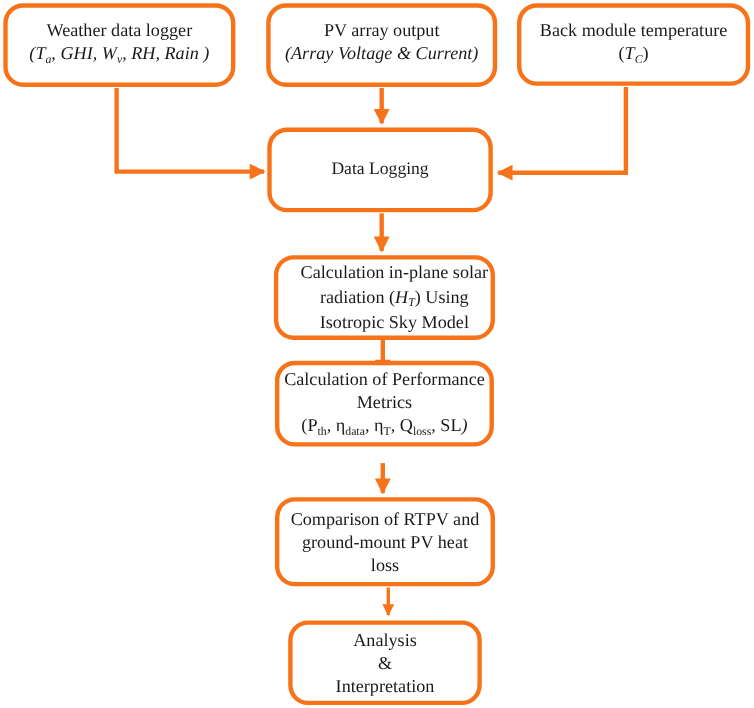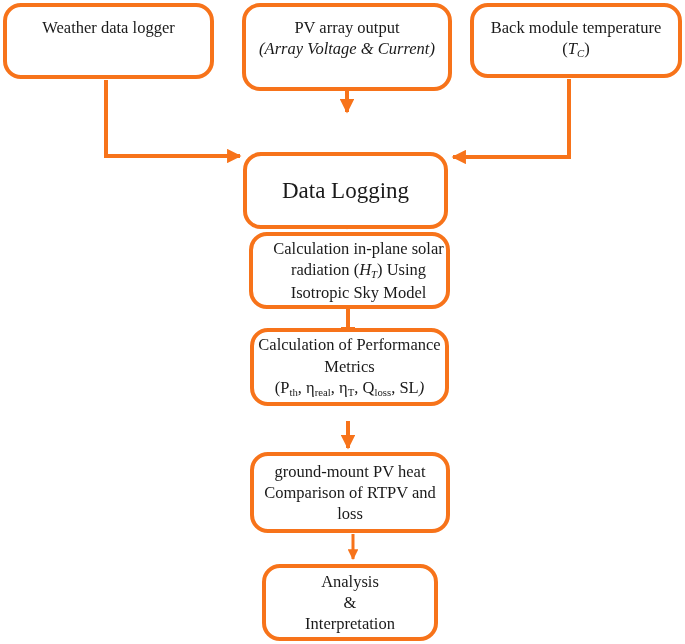--- a/index.html
+++ b/index.html
@@ -20,21 +20,21 @@
     border:4px solid var(--accent);border-radius:18px;background:var(--bg);
     display:flex;flex-direction:column;justify-content:center;align-items:center;
     text-align:center;font-size:16.5px;line-height:1.28;color:var(--ink);
     padding:4px 6px;
   }
   .node.top-align{justify-content:flex-start;padding-top:10px;}
   .node .line{white-space:nowrap;}
   .i{font-style:italic;}
   .sub{font-size:0.65em;vertical-align:-0.3em;}
   .isub{font-style:italic;font-size:0.65em;vertical-align:-0.3em;}
-  .dl{font-size:23px;margin-top:36px;}
+  .dl{font-size:16px;}
 </style>
 </head>
 <body>
 
 <div id="canvas">
 
   <svg id="edges" width="685" height="644" viewBox="0 0 685 644">
     <defs>
       <marker id="ah" viewBox="0 0 10 10" refX="9" refY="5" markerWidth="4" markerHeight="3.6" orient="auto">
         <path d="M0,0 L10,5 L0,10 Z" fill="var(--accent)"></path>
@@ -46,23 +46,24 @@
       <path d="M569,79 L569,157 L453,157" marker-end="url(#ah)"></path>
       <path d="M347,194 L347,228" marker-end="url(#ah)"></path>
       <path d="M348,309 L348,340" marker-end="url(#ah)"></path>
       <path d="M348,421 L348,448" marker-end="url(#ah)"></path>
       <path d="M353,534 L353,559" stroke-width="3" marker-end="url(#ah)"></path>
     </g>
   </svg>
 
   <div class="node top-align" style="left:3px;top:3px;width:211px;height:76px;">
       <div class="line"><span>Weather data logger</span></div>
+      <div class="line"><span class="i">(T</span><span class="isub">a</span><span class="i">, GHI, W</span><span class="isub">v</span><span class="i">, RH, Rain )</span></div>
     </div>
 
-  <div class="node top-align" style="left:242px;top:3px;width:210px;height:88px;">
+  <div class="node top-align" style="left:242px;top:3px;width:210px;height:76px;">
       <div class="line"><span>PV array output</span></div>
       <div class="line"><span class="i">(Array Voltage &amp; Current)</span></div>
     </div>
 
   <div class="node top-align" style="left:470px;top:3px;width:212px;height:75px;align-items:center;">
       <div class="line"><span>Back module temperature</span></div>
       <div class="line"><span>(</span><span class="i">T</span><span class="isub">C</span><span>)</span></div>
     </div>
 
   <div class="node dl" style="left:243px;top:116px;width:205px;height:77px;">
@@ -71,26 +72,26 @@
 
   <div class="node" style="left:249px;top:232px;width:201px;height:77px;padding-left:24px;">
       <div class="line"><span>Calculation in-plane solar</span></div>
       <div class="line"><span>radiation (</span><span class="i">H</span><span class="isub">T</span><span>) Using</span></div>
       <div class="line"><span>Isotropic Sky Model</span></div>
     </div>
 
   <div class="node" style="left:250px;top:328px;width:199px;height:78px;">
       <div class="line"><span>Calculation of Performance</span></div>
       <div class="line"><span>Metrics</span></div>
-      <div class="line"><span>(P</span><span class="sub">th</span><span>, η</span><span class="sub">real</span><span>, η</span><span class="sub">T</span><span>, Q</span><span class="sub">loss</span><span>, SL</span><span class="i">)</span></div>
+      <div class="line"><span>(P</span><span class="sub">th</span><span>, η</span><span class="sub">data</span><span>, η</span><span class="sub">T</span><span>, Q</span><span class="sub">loss</span><span>, SL</span><span class="i">)</span></div>
     </div>
 
   <div class="node" style="left:250px;top:452px;width:200px;height:81px;">
+      <div class="line"><span>Comparison of RTPV and</span></div>
       <div class="line"><span>ground-mount PV heat</span></div>
-      <div class="line"><span>Comparison of RTPV and</span></div>
       <div class="line"><span>loss</span></div>
     </div>
 
   <div class="node" style="left:262px;top:564px;width:176px;height:77px;">
       <div class="line"><span>Analysis</span></div>
       <div class="line"><span>&amp;</span></div>
       <div class="line"><span>Interpretation</span></div>
     </div>
 
 </div>

